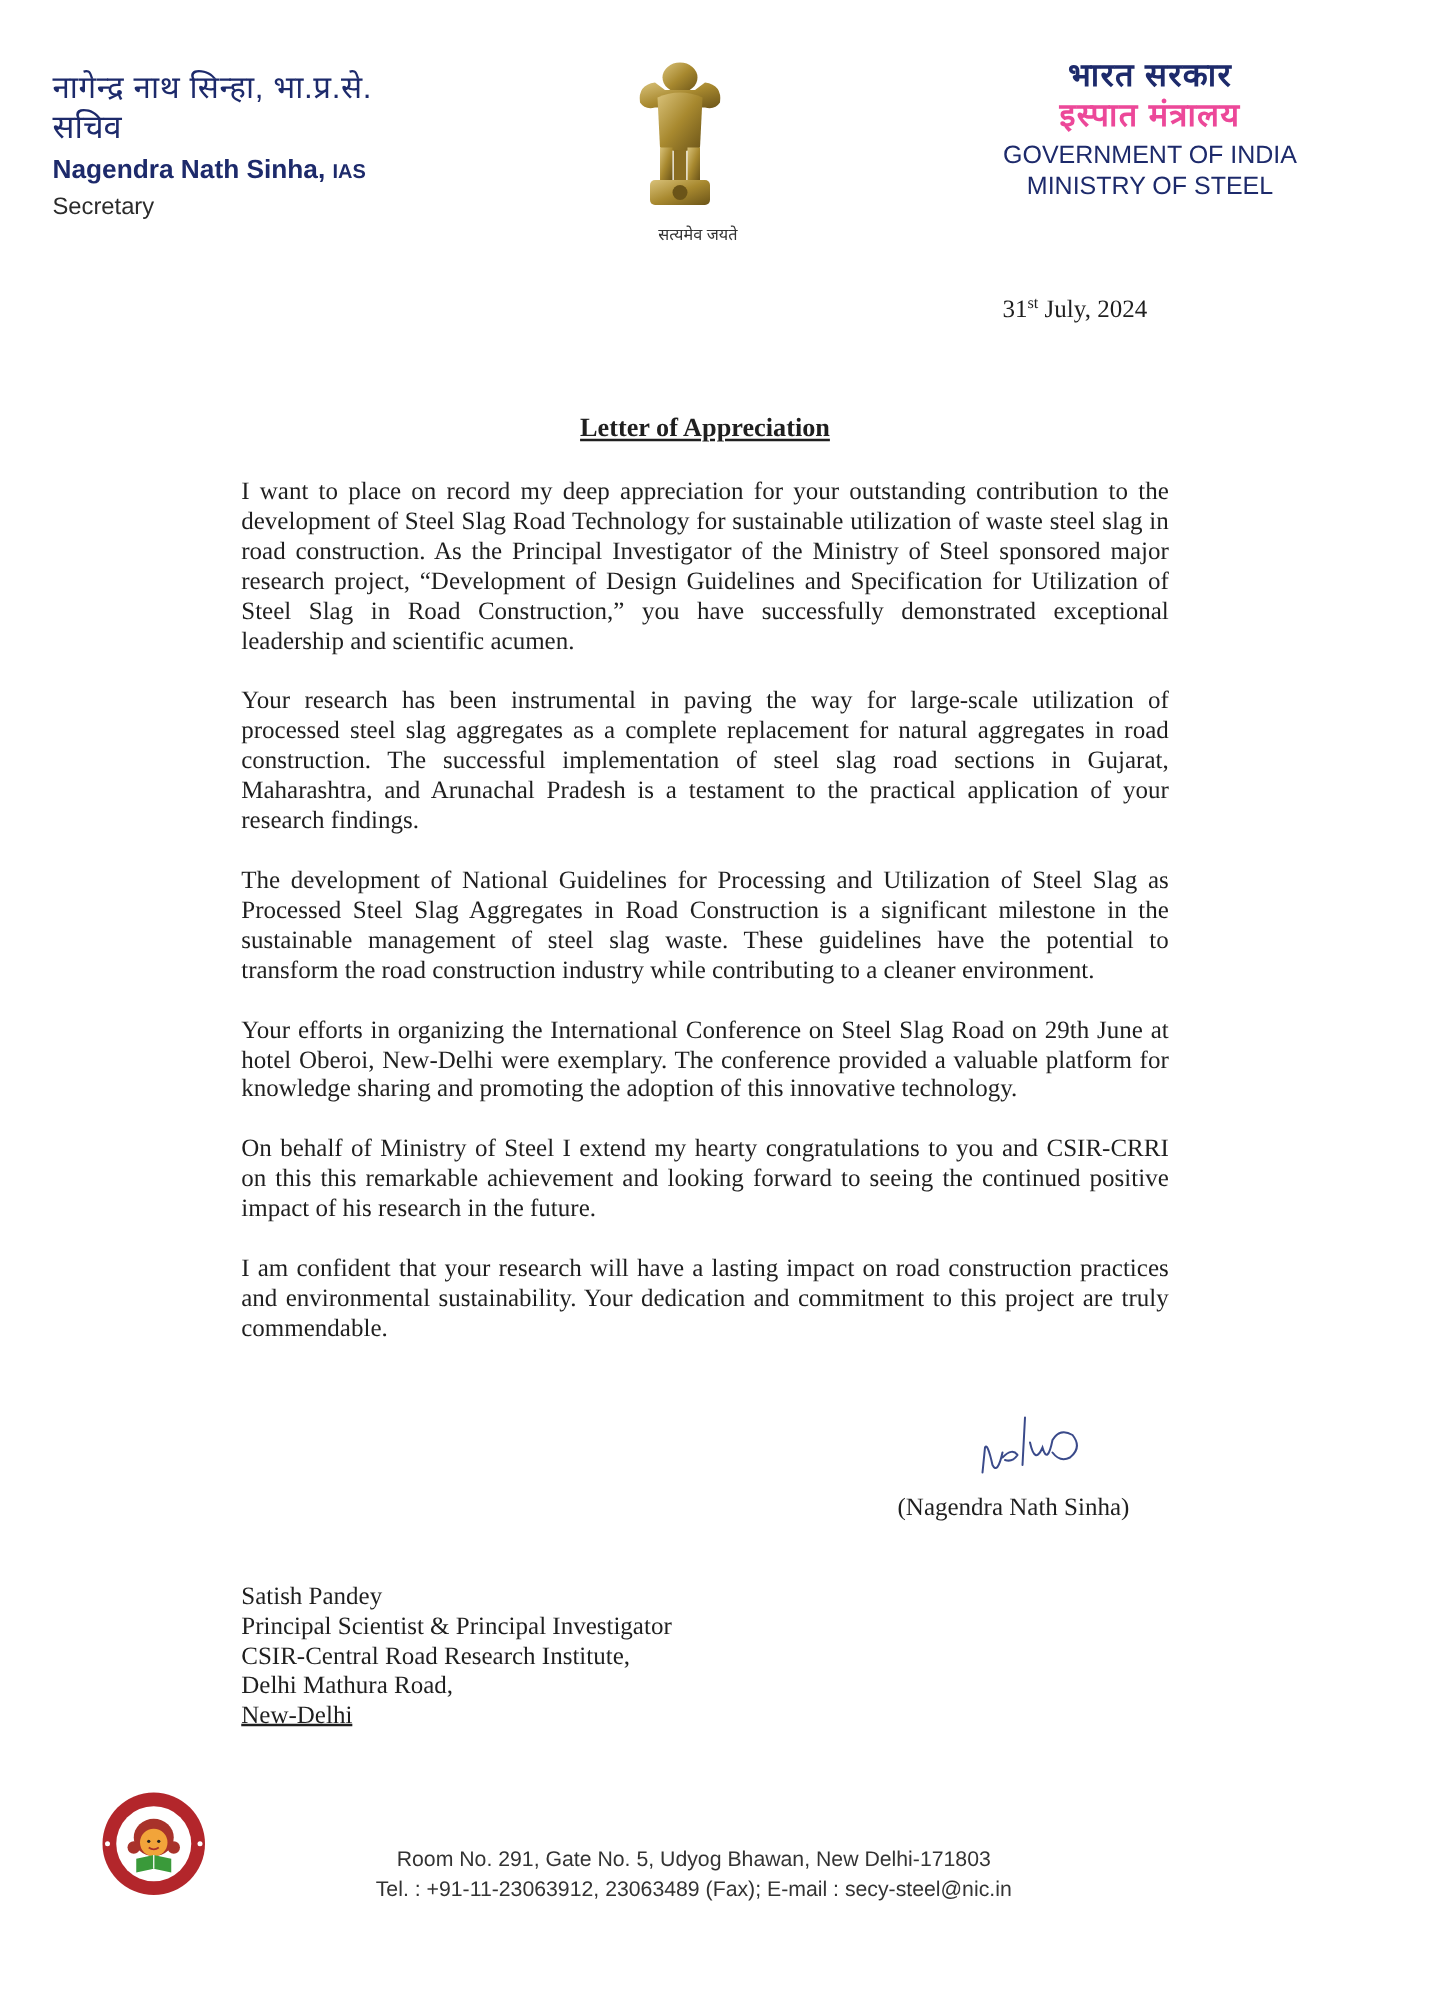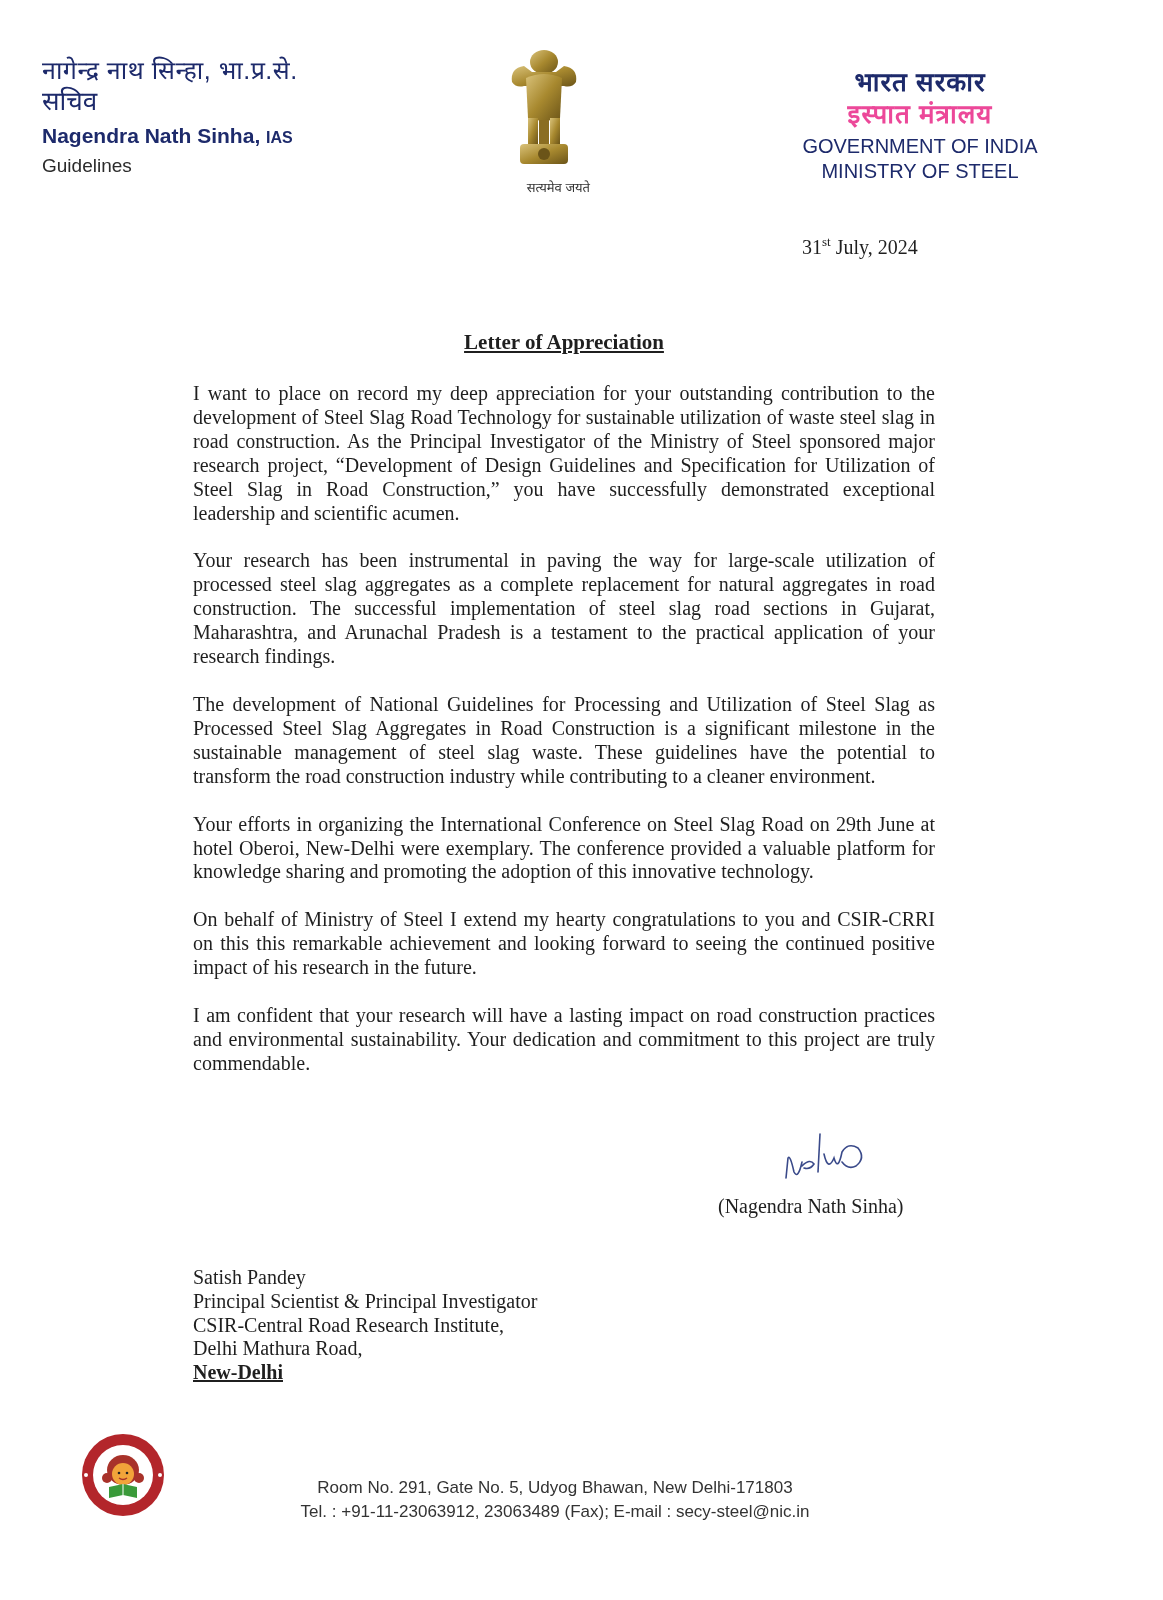--- a/index.html
+++ b/index.html
@@ -18,52 +18,52 @@
   .en-name { font-size: 21px; font-weight: bold; color: #1d2a6b; margin-top: 6px; line-height: 28px; }
   .en-name .ias { font-size: 16px; }
   .en-title { font-size: 19px; color: #2b2b2b; line-height: 28px; }
 
   
   .emblem { left: 498px; top: 48px; width: 92px; height: 150px; text-align: right; }
   .emblem svg { display: block; margin: 0 auto; }
   .motto { font-size: 13px; color: #333; margin-top: 2px; }
 
   
-  .hdr-right { left: 790px; top: 44px; width: 260px; text-align: center; margin-top: 22px; }
+  .hdr-right { left: 790px; top: 44px; width: 260px; text-align: center; }
   .hi-org1 { font-size: 26px; color: #1d2a6b; font-weight: bold; line-height: 32px; letter-spacing: 1px; }
   .hi-org2 { font-size: 26px; color: #ec4899; font-weight: bold; line-height: 32px; letter-spacing: 1px; }
   .en-org { font-size: 20px; color: #1d2a6b; line-height: 25px; margin-top: 4px; }
 
   .date { left: 802px; top: 234px; font-size: 20px; }
   .date sup { font-size: 13px; text-align: center; }
 
   .subject { left: 0; width: 1128px; top: 330px; text-align: center; font-size: 21px; font-weight: bold; text-decoration: underline; }
 
   .body-text { left: 193px; width: 742px; top: 382px; font-size: 20px; line-height: 23.9px; }
   .body-text p { margin: 0 0 24px 0; text-align: justify; }
 
   .signature { left: 780px; top: 1128px; }
   .signer { left: 718px; top: 1195px; font-size: 20px; }
 
   .recipient { left: 193px; top: 1266px; font-size: 20px; line-height: 23.8px; }
-  .recipient .city { font-weight: bold; text-decoration: underline; }
+  .recipient .city { font-weight: normal; text-decoration: underline; }
 
   .footer-logo { left: 80px; top: 1432px; }
   .footer { left: 250px; top: 1476px; width: 610px; text-align: center; font-size: 17px; line-height: 24px; color: #333; }
 </style>
 </head>
 <body>
 
 <div class="abs hdr-left sans">
   <div class="hi-name">नागेन्द्र नाथ सिन्हा, भा.प्र.से.</div>
   <div class="hi-title">सचिव</div>
   <div class="en-name">
     <span>Nagendra Nath Sinha</span>, <span class="ias">IAS</span>
   </div>
-  <div class="en-title">Guidelines</div>
+  <div class="en-title">Secretary</div>
 </div>
 
 <div class="abs emblem">
   <svg width="84" height="128" viewBox="0 0 84 128">
     <defs>
       <linearGradient id="gold" x1="0" y1="0" x2="1" y2="1">
         <stop offset="0" stop-color="#d9c27a"></stop>
         <stop offset="0.5" stop-color="#a8892f"></stop>
         <stop offset="1" stop-color="#6b5418"></stop>
       </linearGradient>

